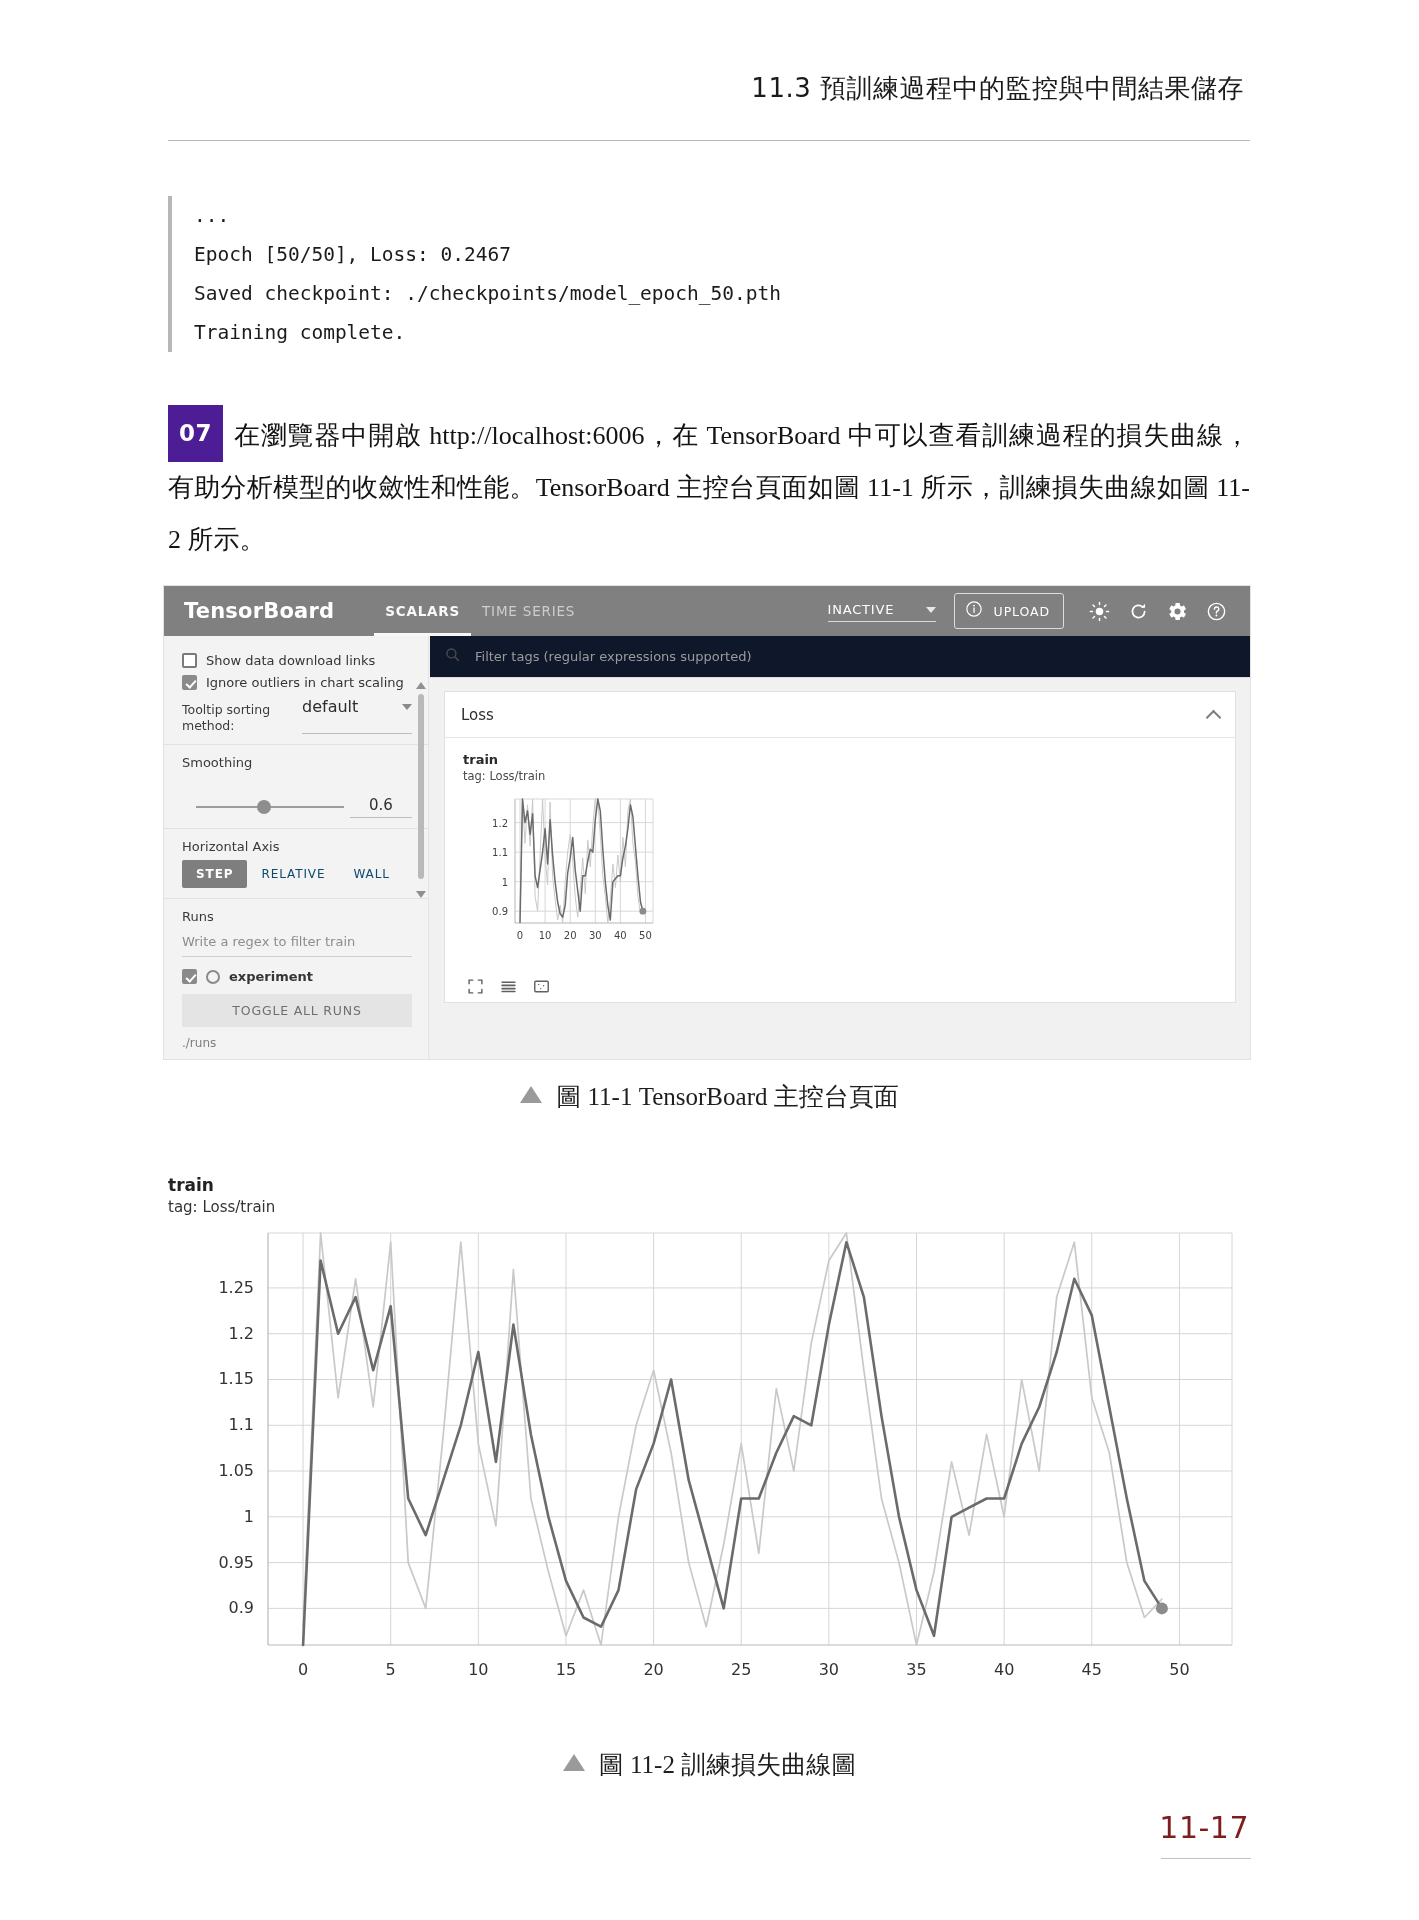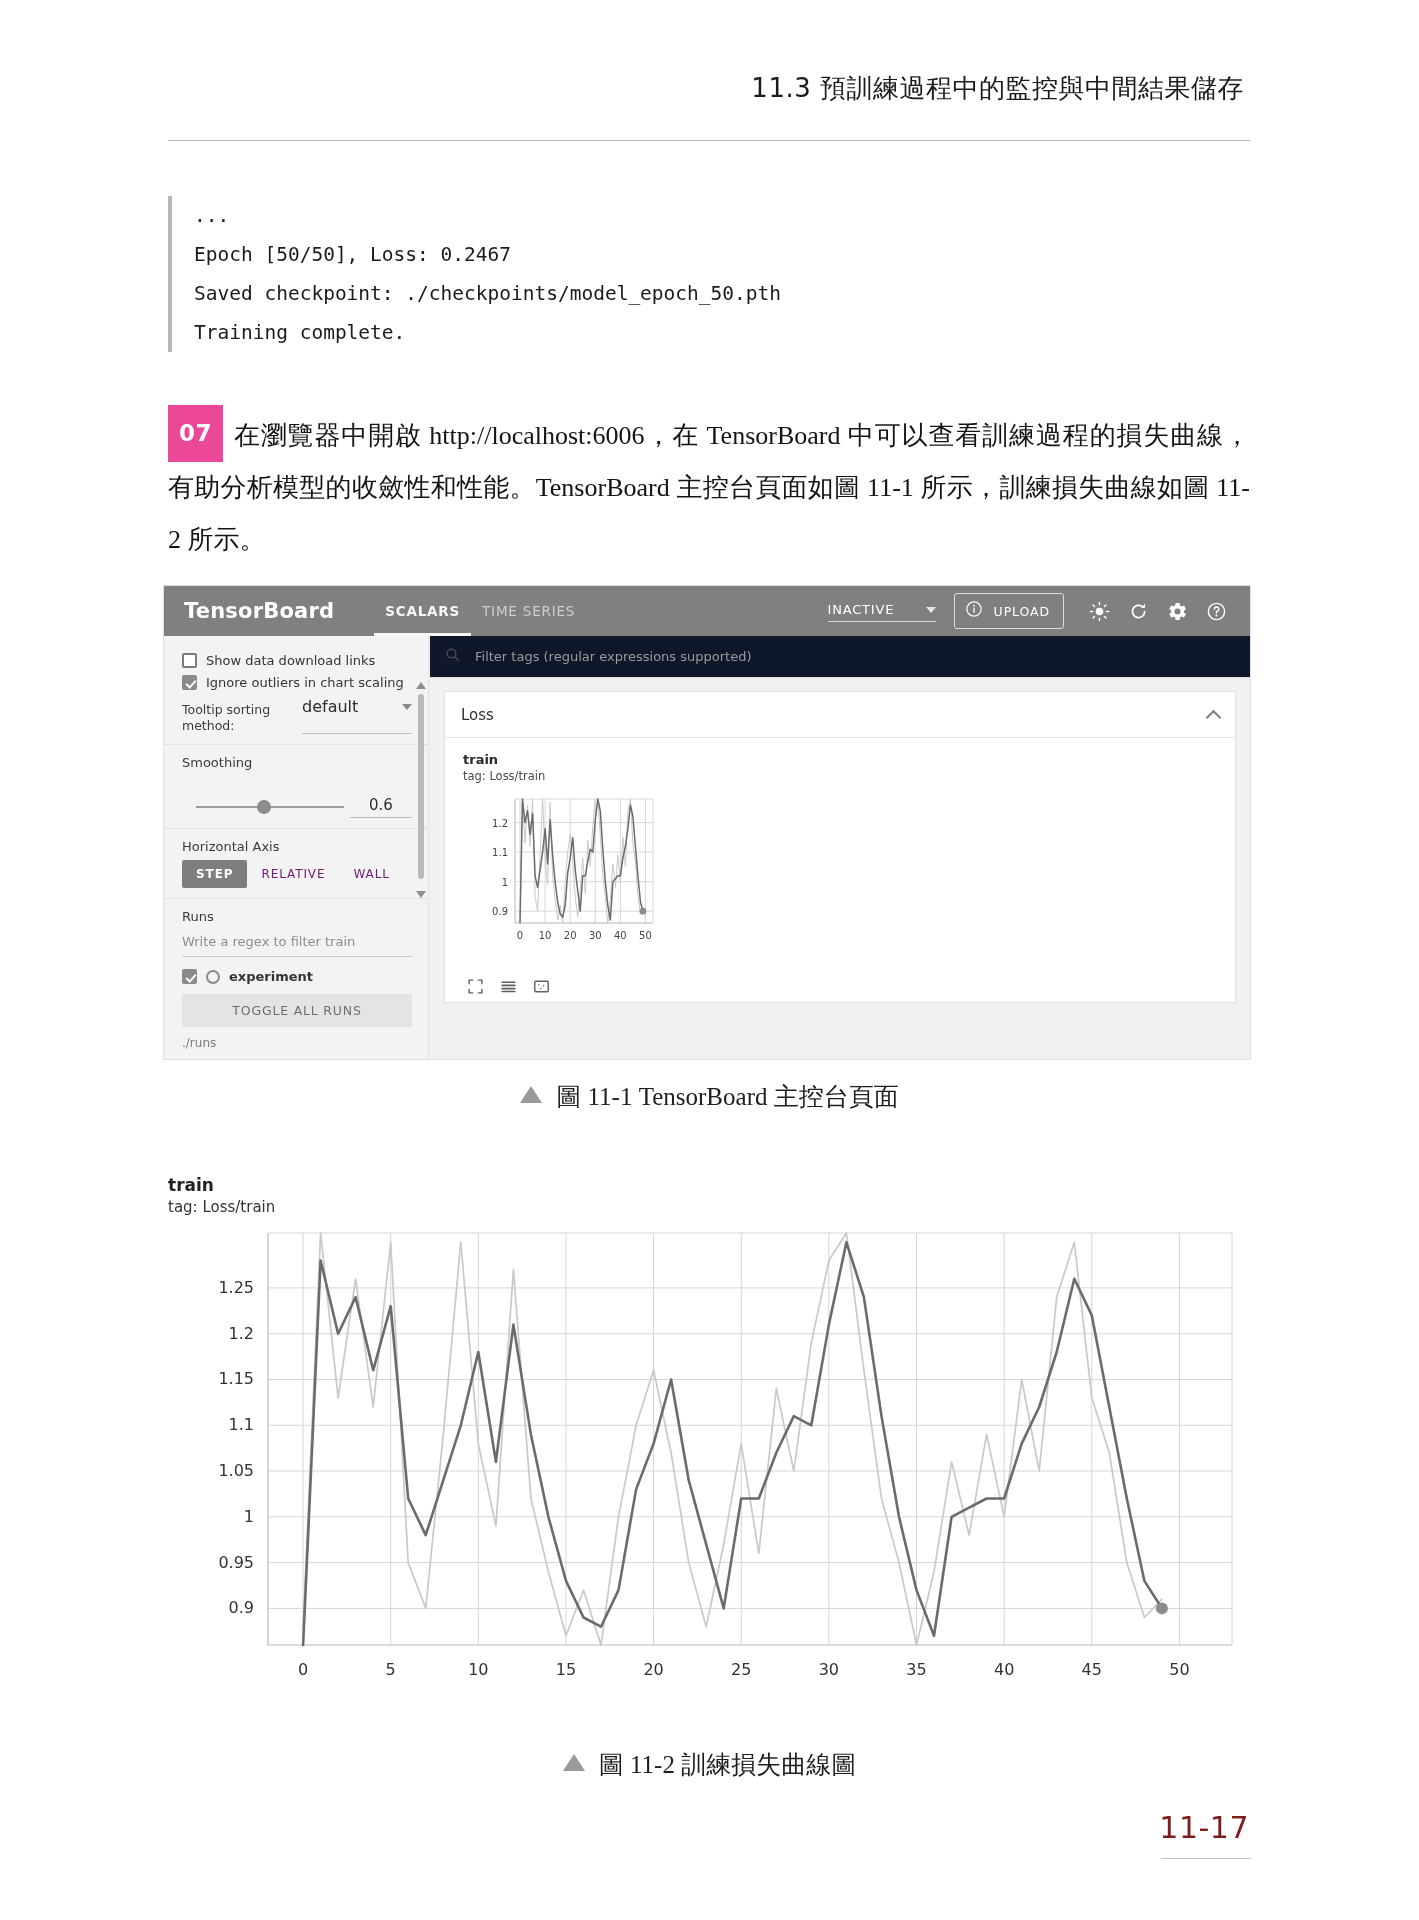--- a/index.html
+++ b/index.html
@@ -42,21 +42,21 @@
   }
 
   
   .step-para {
     position: absolute; left: 168px; top: 405px; width: 1082px;
     font-size: 26px; line-height: 52px; color: #141414;
     text-align: justify;
   }
   .step-badge {
     display: inline-block;
-    background: #ec4899; color: #ffffff;
+    background: #4c1d95; color: #ffffff;
     font-family: "DejaVu Sans", "Liberation Sans", sans-serif;
     font-weight: bold; font-size: 23px;
     padding: 2px 11px 3px 11px;
     margin-right: 10px;
     vertical-align: 3px;
     letter-spacing: .5px;
   }
 
   
   .tb-shot {
@@ -150,21 +150,21 @@
   .slider .knob {
     position: absolute; left: 46%; top: 50%; transform: translate(-50%,-50%);
     width: 14px; height: 14px; border-radius: 50%; background: #8d8d8d;
   }
   .slider-val {
     width: 62px; border-bottom: 1px solid #bdbdbd; text-align: center;
     font-size: 15px; color: #2e2e2e; padding-bottom: 3px;
   }
   .seg-row { display: flex; align-items: center; margin-top: 6px; }
   .seg {
-    font-size: 12px; letter-spacing: .9px; color: #701a75;
+    font-size: 12px; letter-spacing: .9px; color: #0c4a6e;
     padding: 7px 14px; border-radius: 2px;
   }
   .seg.active { background: #7e7e7e; color: #ffffff; font-weight: 600; }
   .regex-input {
     font-size: 13px; color: #8d8d8d; border-bottom: 1px solid #cfcfcf;
     padding: 6px 0 7px 0;
   }
   .radio {
     width: 14px; height: 14px; border: 2px solid #8a8a8a; border-radius: 50%; flex: none;
   }

